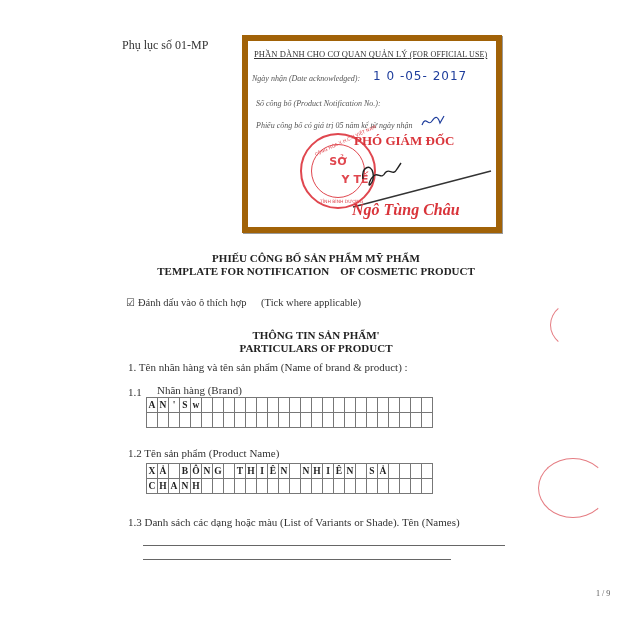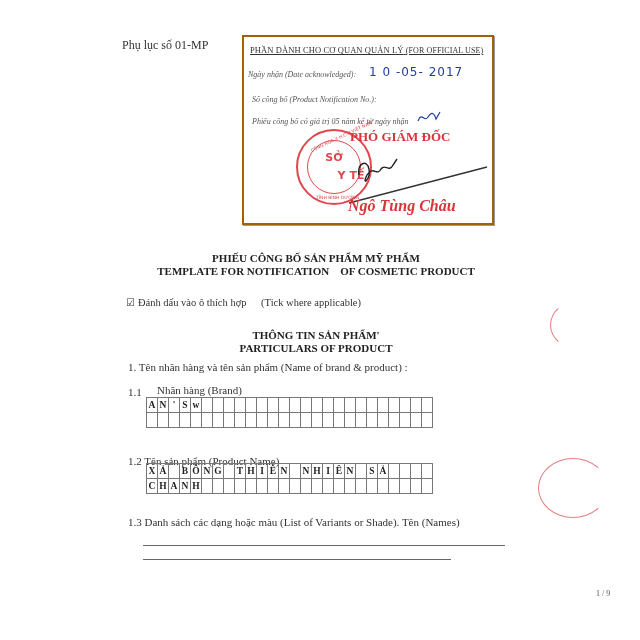--- a/index.html
+++ b/index.html
@@ -4,21 +4,21 @@
   <style>
     html, body { margin: 0; padding: 0; }
     body {
       width: 640px; height: 640px; background: #ffffff; position: relative; overflow: hidden;
       font-family: "Liberation Serif", "DejaVu Serif", serif; color: #222;
     }
     .abs { position: absolute; }
     .appendix { left: 122px; top: 38px; font-size: 12px; color: #333; }
     .official-box {
       left: 242px; top: 35px; width: 248px; height: 186px;
-      border: 2px solid #a16207; box-shadow: 1px 1px 0 #999;
+      border: 6px solid #a16207; box-shadow: 1px 1px 0 #999;
       background: #fff;
     }
     .official-title { left: 6px; top: 8px; font-size: 8.5px; color: #333; text-decoration: underline; white-space: nowrap; letter-spacing: 0.1px;}
     .official-title .en { font-size: 8px; }
     .row-label { font-size: 8px; font-style: italic; color: #555; white-space: nowrap; }
     .stamp-blue { font-family: "DejaVu Sans", sans-serif; color: #1e3d9c; white-space: nowrap; }
     .stamp-date { font-size: 12px; letter-spacing: 1px; }
     .stamp-no { font-size: 12px; font-weight: bold; letter-spacing: 0.3px; }
     .stamp-no .suffix { font-weight: normal; font-size: 10px; }
     .red-title { color: #d9343a; font-weight: bold; font-size: 13px; white-space: nowrap; }
@@ -157,21 +157,21 @@
         <td></td>
         <td></td>
         <td></td>
         <td></td>
         <td></td>
         <td></td>
       </tr>
     </tbody>
 </table>
 
-<div class="abs q-text" style="left:128px; top:447px;margin-top:8px;">1.2  Tên sản phẩm (Product Name)</div>
+<div class="abs q-text" style="left:128px; top:447px;">1.2  Tên sản phẩm (Product Name)</div>
 
 <table class="grid" style="left:146px; top:463px;">
   <tbody id="product-grid-body">
       <tr>
         <td>X</td>
         <td>Ả</td>
         <td></td>
         <td>B</td>
         <td>Ô</td>
         <td>N</td>

